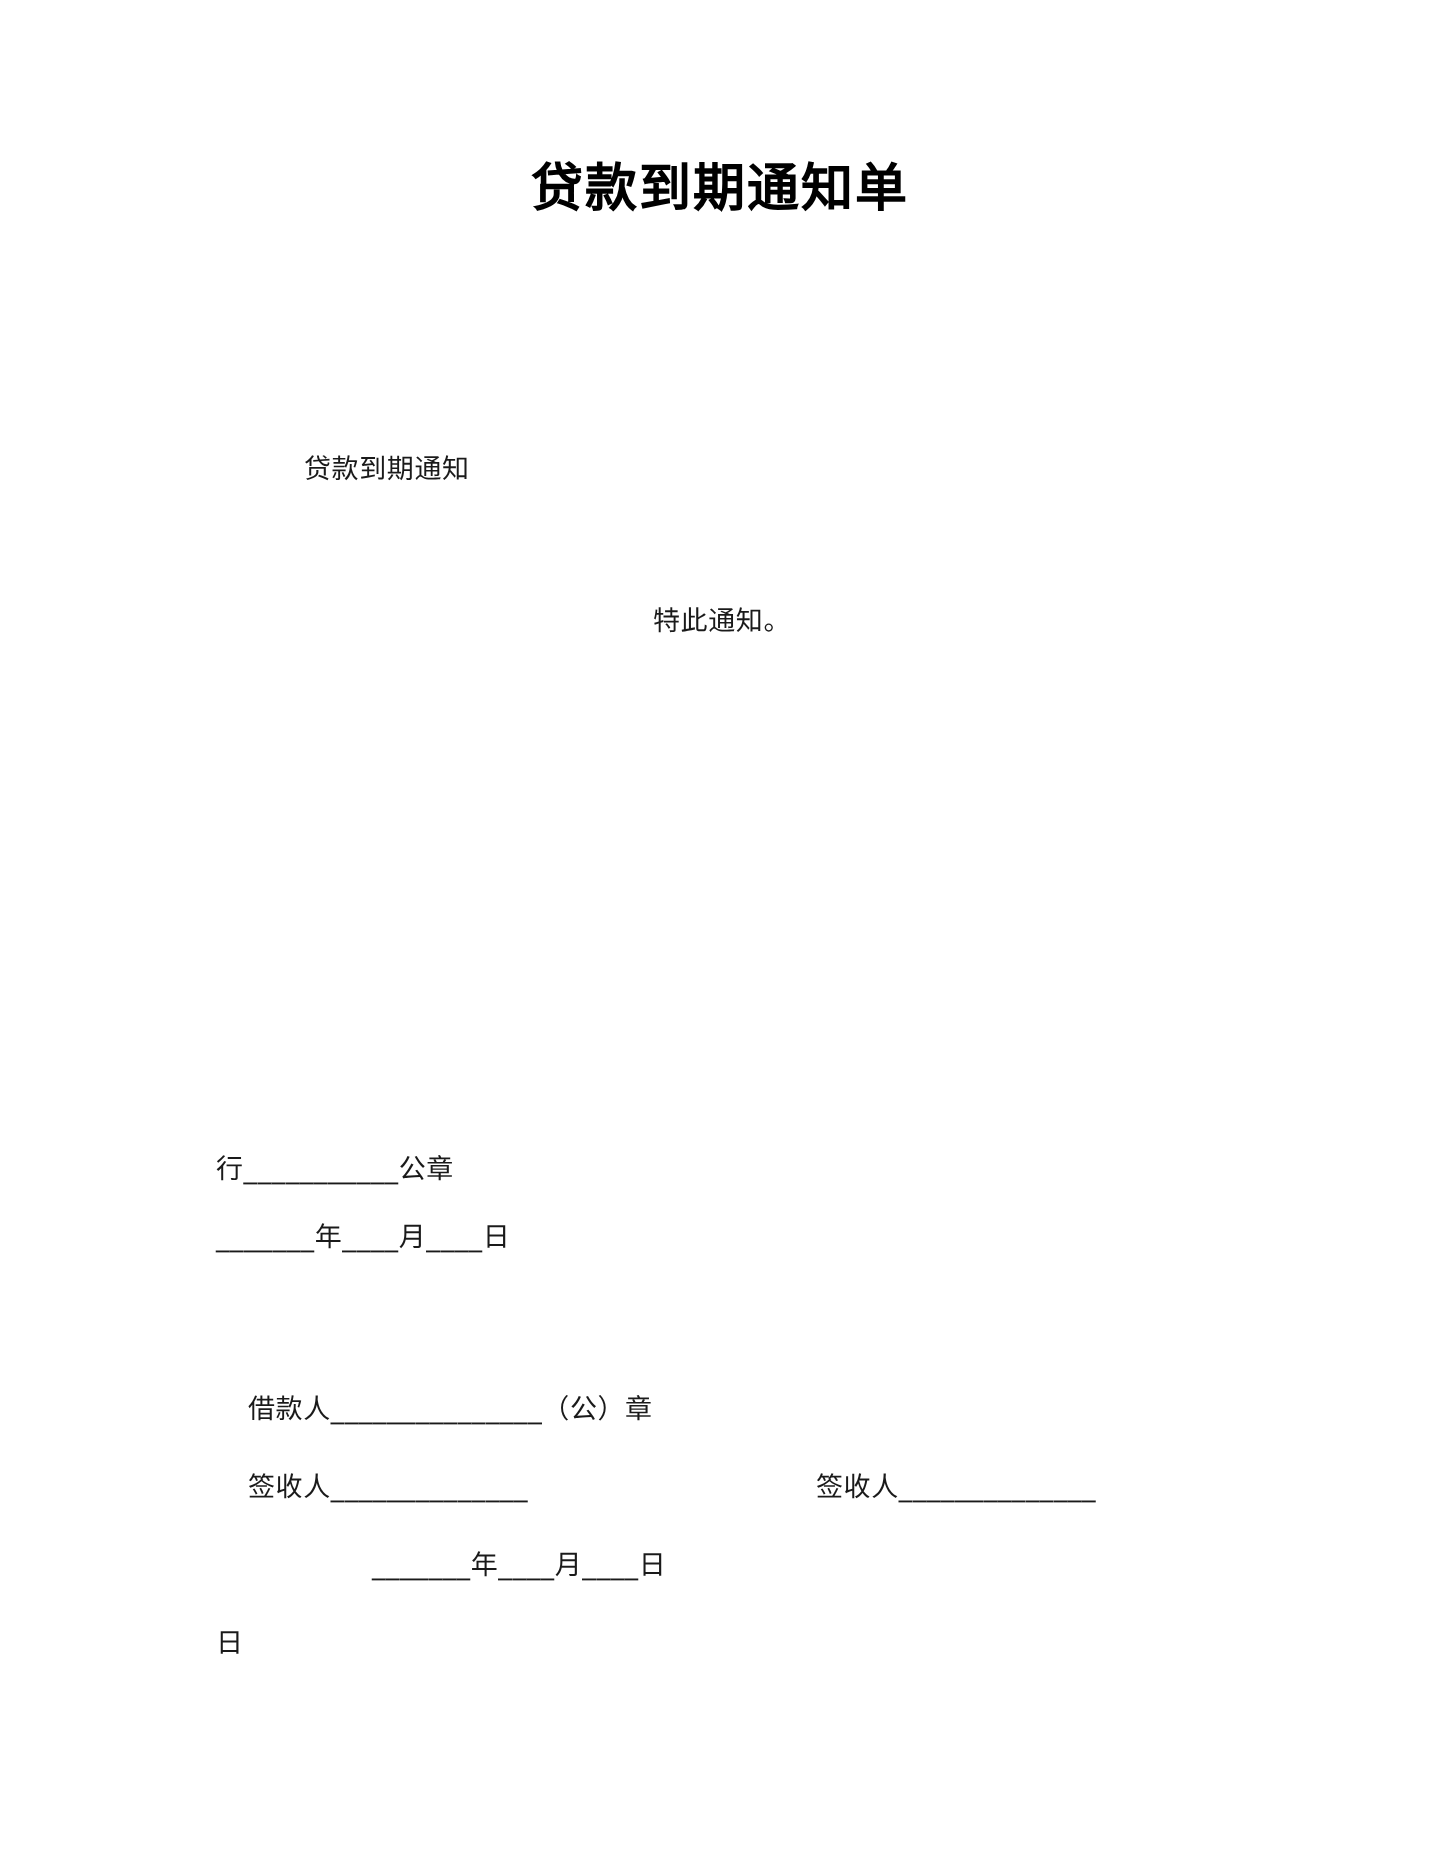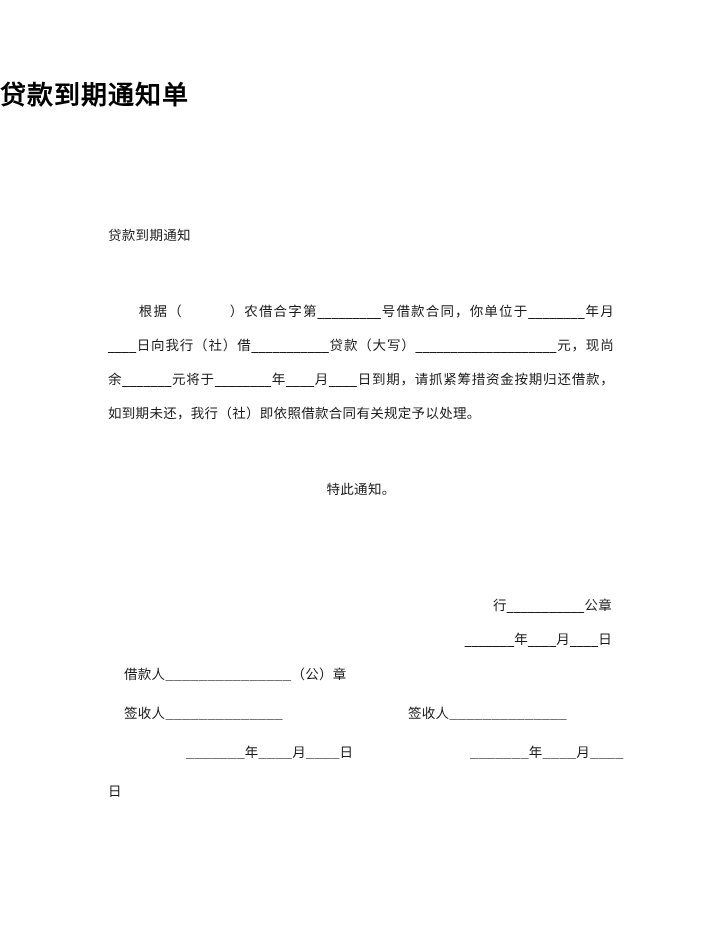--- a/index.html
+++ b/index.html
@@ -24,20 +24,21 @@
     box-sizing: border-box;
     overflow: hidden;
   }
 
   
   .doc-title {
     position: absolute;
     top: 78px;
     left: 0;
     width: 720px;
+    text-align: center;
     font-size: 26px;
     font-weight: bold;
     letter-spacing: 1px;
     line-height: 1.35;
     color: #000000;
   }
 
   
   .body-block {
     position: absolute;
@@ -49,20 +50,21 @@
   .line {
     font-size: 13.5px;
     line-height: 34px;
     color: #1a1a1a;
     letter-spacing: 0.3px;
     white-space: pre-wrap;
   }
 
   .subject-line {
     margin-top: 0;
+    margin-left: 44px;
   }
 
   .addressee-line {
     margin-top: 44px;
   }
 
   .para {
     margin-top: 42px;
     font-size: 13.5px;
     line-height: 34px;
@@ -82,43 +84,41 @@
 
   .notice-line {
     margin-top: 42px;
     text-align: center;
   }
 
   
   .seal-block {
     position: absolute;
     left: 108px;
-    top: 588px;
+    top: 568px;
     width: 506px;
-    text-align: right;
   }
   .seal-line {
     font-size: 13.5px;
     line-height: 34px;
     letter-spacing: 0.3px;
   }
   .seal-line.seal-org {
     padding-right: 2px;
   }
   .seal-line.seal-date {
     padding-right: 2px;
   }
 
   
   .sign-area {
     position: absolute;
     left: 108px;
-    top: 664px;
+    top: 693px;
     width: 506px;
-    font-family: Liberation Mono, monospace;
   }
   .sign-row {
     position: relative;
     height: 39px;
   }
   .sign-col-left {
     position: absolute;
     left: 16px;
     top: 0;
     font-size: 13.5px;
@@ -172,23 +172,20 @@
 
 <div class="page">
 
   <div class="doc-title">贷款到期通知单</div>
 
   <div class="body-block">
 
     <div class="line subject-line">贷款到期通知</div>
 
 
-    <div class="para">
-      <span class="indent"></span><span>根据（</span><span class="gap-paren"></span><span>）农借合字第_________号借款合同，你单位于________年月____日向我行（社）借___________贷款（大写）____________________元，现尚余_______元将于________年____月____日到期，请抓紧筹措资金按期归还借款，如到期未还，我行（社）即依照借款合同有关规定予以处理。</span>
-    </div>
 
     <div class="line notice-line">特此通知。</div>
 
   </div>
 
   <div class="seal-block">
     <div class="seal-line seal-org">行___________公章</div>
     <div class="seal-line seal-date">_______年____月____日</div>
   </div>
 
@@ -198,20 +195,19 @@
       <div class="sign-col-left">借款人_______________（公）章</div>
     </div>
 
     <div class="sign-row">
       <div class="sign-col-left">签收人______________</div>
       <div class="sign-col-right">签收人______________</div>
     </div>
 
     <div class="date-row">
       <div class="date-left">_______年____月____日</div>
-      <div class="date-right">_______年____月____</div>
     </div>
 
     <div class="date-wrap-overflow">日</div>
 
   </div>
 
 </div>
 
 </body></html>

